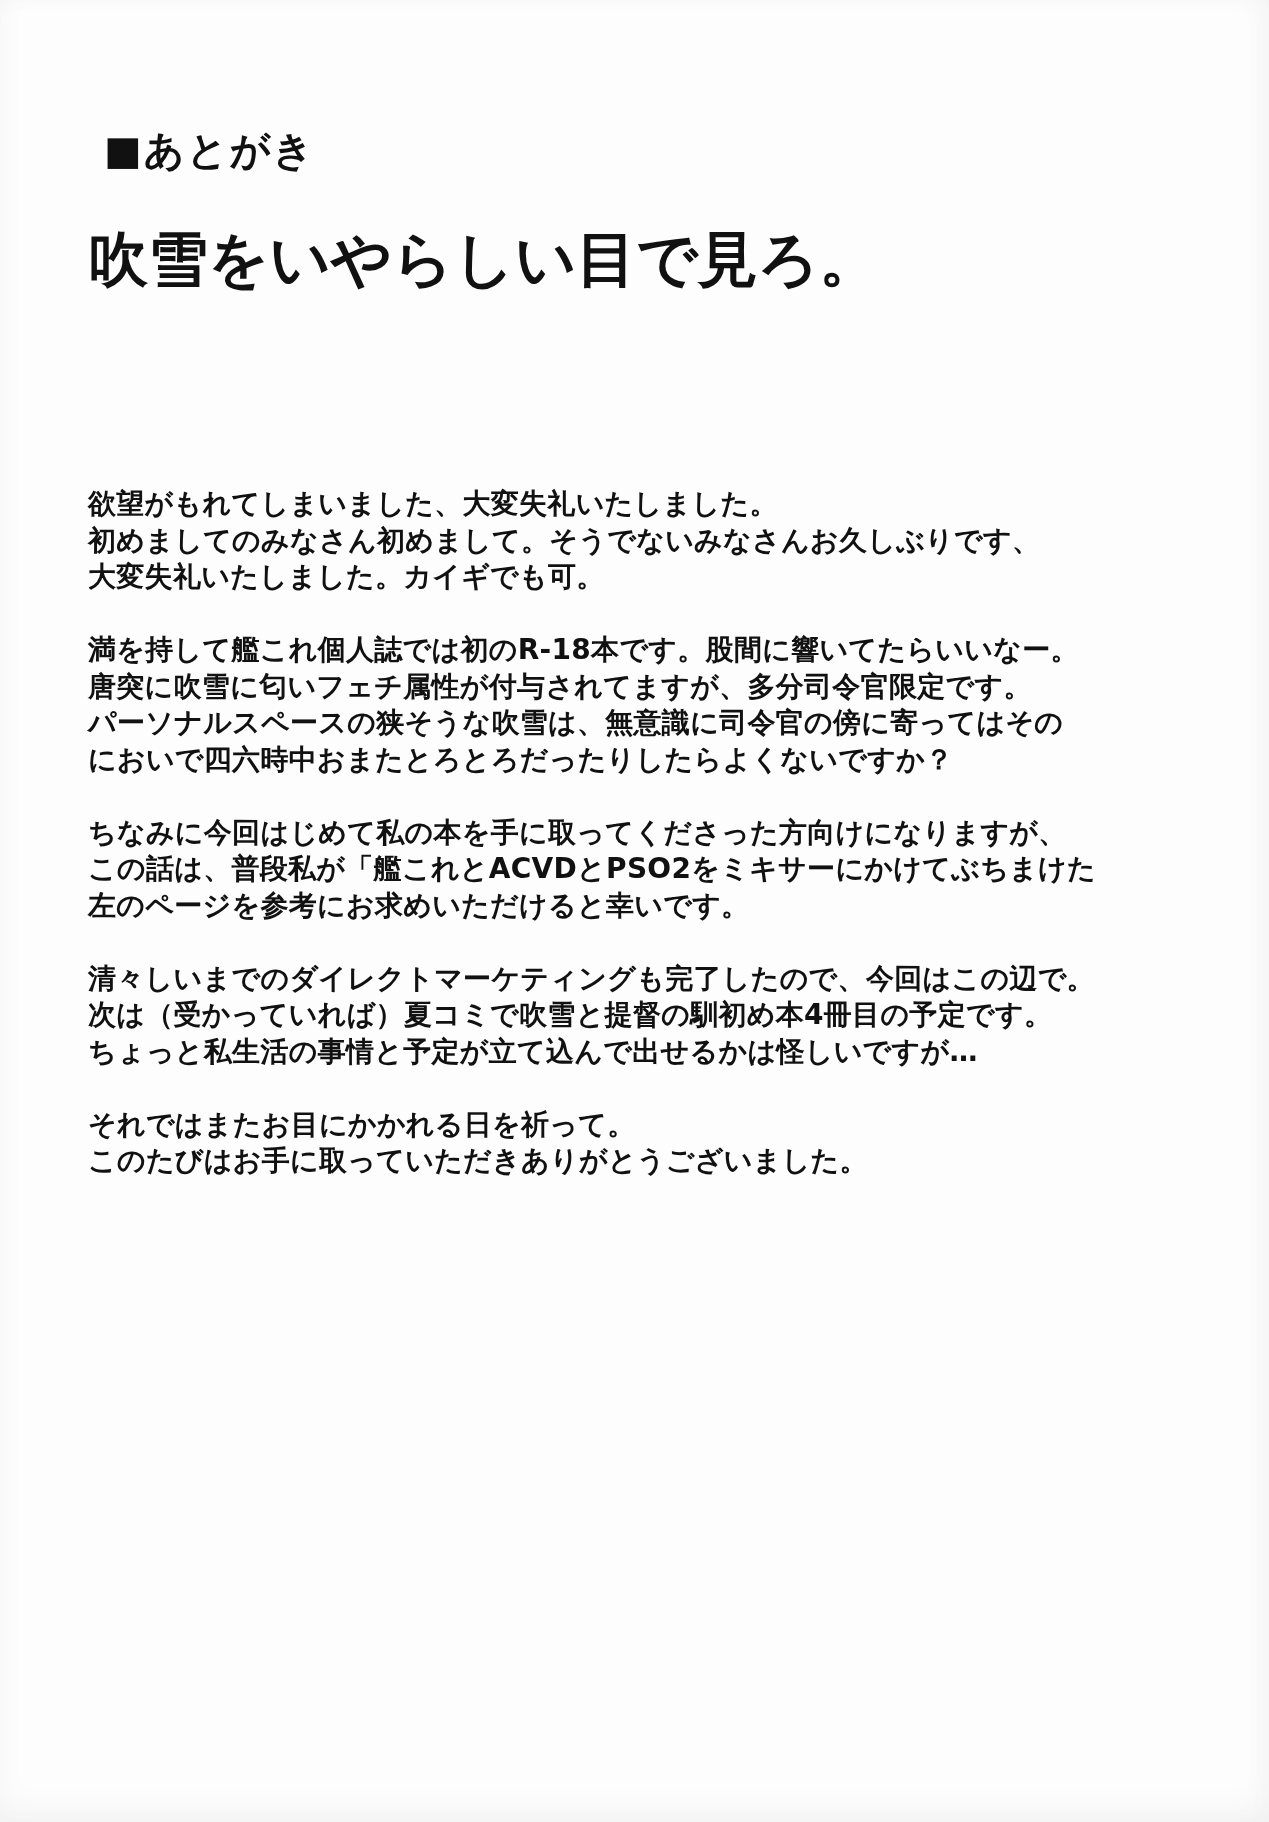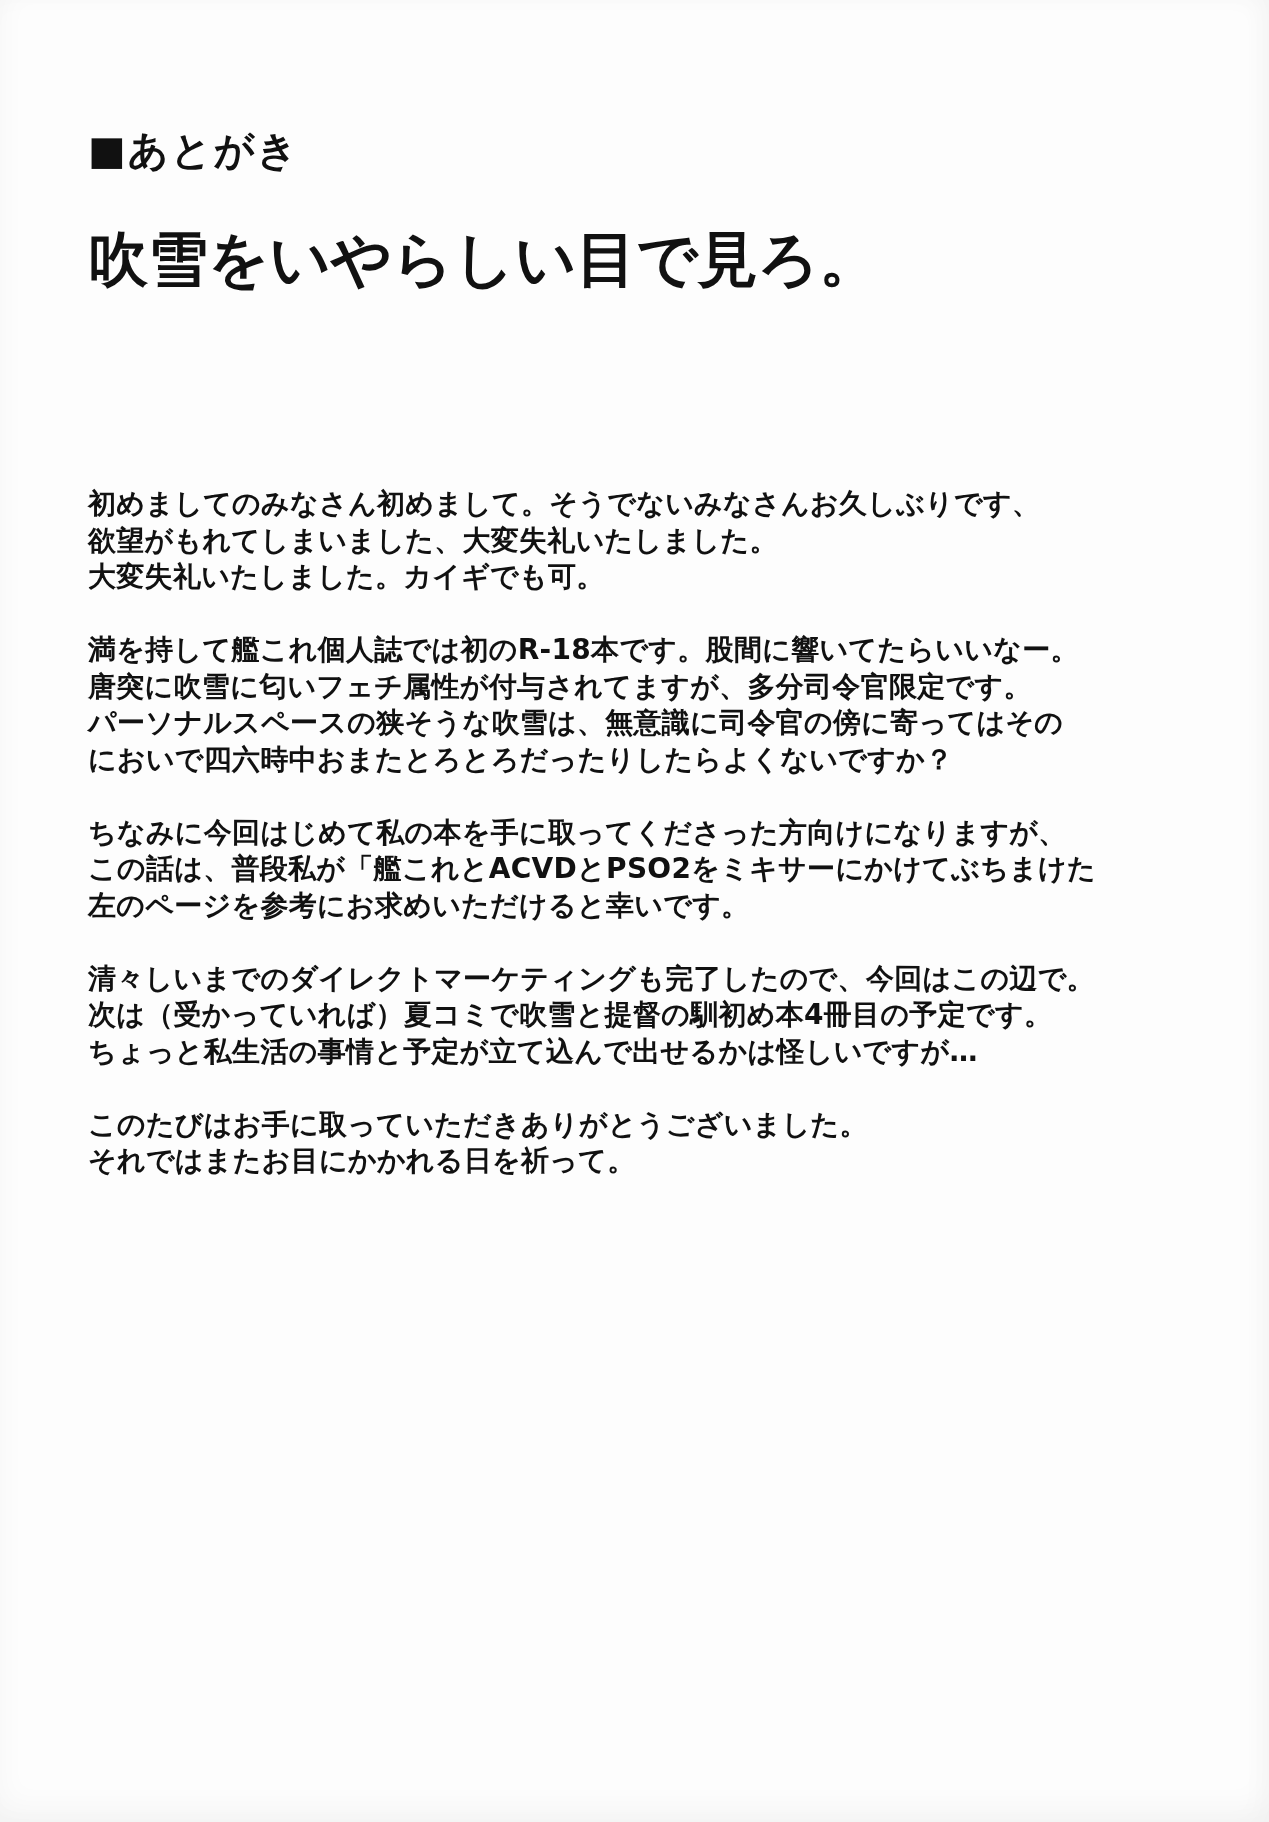--- a/index.html
+++ b/index.html
@@ -14,21 +14,21 @@
     position: relative;
     width: 1269px;
     height: 1822px;
     background: #fdfdfd;
     overflow: hidden;
     box-shadow: inset 0 -14px 30px rgba(0,0,0,0.035), inset -10px 0 24px rgba(0,0,0,0.02);
     color: #111111;
   }
   .section-heading {
     position: absolute;
-    left: 88px;
+    left: 104px;
     top: 126px;
     font-size: 40px;
     font-weight: 700;
     letter-spacing: 2px;
     line-height: 1.2;
     white-space: nowrap;
   }
   .page-title {
     position: absolute;
     left: 88px;
@@ -62,22 +62,22 @@
 
 <div class="page">
 
   <div class="section-heading">■あとがき</div>
 
   <div class="page-title">吹雪をいやらしい目で見ろ。</div>
 
   <div class="body-text">
 
     <p>
+      <span class="text-line">欲望がもれてしまいました、大変失礼いたしました。</span>
       <span class="text-line">初めましてのみなさん初めまして。そうでないみなさんお久しぶりです、</span>
-      <span class="text-line">欲望がもれてしまいました、大変失礼いたしました。</span>
       <span class="text-line">大変失礼いたしました。カイギでも可。</span>
     </p>
 
     <p>
       <span class="text-line">満を持して艦これ個人誌では初のR-18本です。股間に響いてたらいいなー。</span>
       <span class="text-line">唐突に吹雪に匂いフェチ属性が付与されてますが、多分司令官限定です。</span>
       <span class="text-line">パーソナルスペースの狭そうな吹雪は、無意識に司令官の傍に寄ってはその</span>
       <span class="text-line">においで四六時中おまたとろとろだったりしたらよくないですか？</span>
     </p>
 
@@ -87,18 +87,18 @@
       <span class="text-line">左のページを参考にお求めいただけると幸いです。</span>
     </p>
 
     <p>
       <span class="text-line">清々しいまでのダイレクトマーケティングも完了したので、今回はこの辺で。</span>
       <span class="text-line">次は（受かっていれば）夏コミで吹雪と提督の馴初め本4冊目の予定です。</span>
       <span class="text-line">ちょっと私生活の事情と予定が立て込んで出せるかは怪しいですが…</span>
     </p>
 
     <p>
+      <span class="text-line">それではまたお目にかかれる日を祈って。</span>
       <span class="text-line">このたびはお手に取っていただきありがとうございました。</span>
-      <span class="text-line">それではまたお目にかかれる日を祈って。</span>
     </p>
 
   </div>
 </div>
 
 </body></html>

